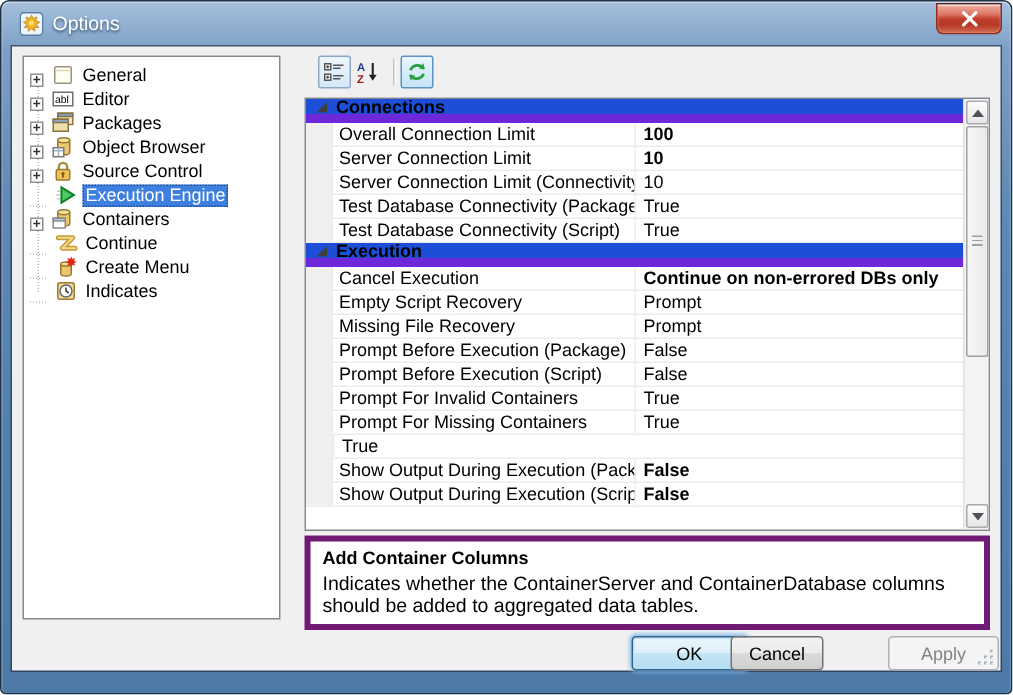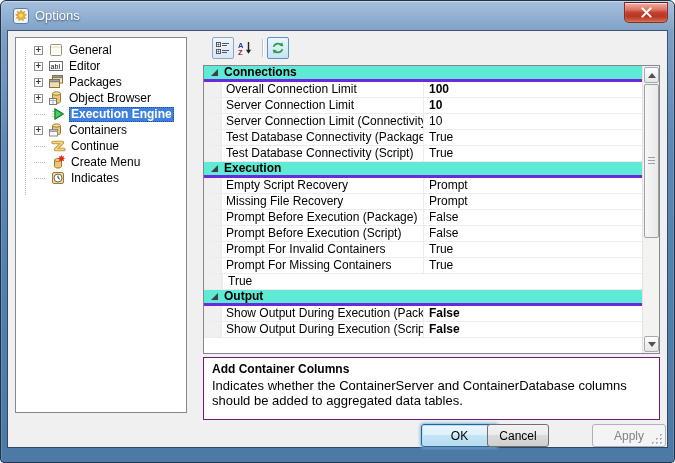--- a/index.html
+++ b/index.html
@@ -21,43 +21,43 @@
     display:flex;align-items:center;justify-content:center;}
   .close-btn svg{width:13px;height:11px;}
 
   
   .client{position:absolute;left:7px;right:7px;top:30px;bottom:15px;background:#f0f0f0;
     box-shadow:0 0 0 1px rgba(28,44,64,.65);}
 
   
   .tree{position:absolute;left:7px;top:6px;width:172px;height:376px;box-sizing:border-box;background:#fff;border:1px solid #828790;padding-top:4px;overflow:hidden;}
   .tree-vline{position:absolute;left:9px;top:12px;width:1px;height:145px;background:repeating-linear-gradient(180deg,#b8b8b8 0 1px,transparent 1px 2px);}
-  .tree-row{position:relative;display:flex;align-items:center;height:16px;padding-left:18px;cursor:default;}
+  .tree-row{position:relative;display:flex;align-items:flex-end;height:16px;padding-left:4px;cursor:default;}
   .expander{width:11px;height:11px;box-sizing:border-box;flex:0 0 11px;position:relative;}
   .tree-row.expandable .expander{width:9px;height:9px;flex-basis:9px;margin-right:2px;border:1px solid #919191;background:#fff;color:#333;
     font-size:9px;line-height:7px;text-align:center;font-weight:bold;}
   .tree-row.expandable .expander::before{content:"+";position:relative;top:0px;}
   .tree-row:not(.expandable) .expander{height:1px;margin-right:2px;background:repeating-linear-gradient(90deg,#b8b8b8 0 1px,transparent 1px 2px);}
   .ticon{width:16px;height:16px;flex:0 0 16px;margin:0 3px 0 3px;}
   .ticon svg{width:16px;height:16px;display:block;}
   .tree-label{font-size:12px;line-height:15px;padding:0 2px;white-space:nowrap;color:#000;}
-  .tree-row.selected .tree-label{background:var(--selection,#3d80df);color:#fff;outline:1px dotted rgba(10,40,90,.55);outline-offset:-1px;font-weight:bold;}
+  .tree-row.selected .tree-label{background:var(--selection,#3d80df);color:#fff;outline:1px dotted rgba(10,40,90,.55);outline-offset:-1px;}
 
   
   .toolbar{position:absolute;left:197px;top:4px;width:457px;height:26px;display:flex;align-items:center;padding-left:7px;box-sizing:border-box;}
   .tb-btn{width:22px;height:22px;box-sizing:border-box;display:flex;align-items:center;justify-content:center;border:1px solid transparent;background:transparent;padding:0;cursor:pointer;}
   .tb-btn svg{width:16px;height:16px;display:block;}
   .tb-btn.selected{border:1px solid #8ca8c7;background:linear-gradient(180deg,#eef5fc,#d7e8f8);border-radius:2px;}
   .tb-btn:last-child{margin-left:11px;border:1px solid #5c93c2;background:linear-gradient(180deg,#eaf6fd,#c6e4f7);border-radius:2px;}
   .tb-sep{position:absolute;left:57px;top:4px;width:1px;height:18px;background:#c3c3c3;box-shadow:1px 0 0 #fff;}
 
   
   .grid{position:absolute;left:195px;top:34px;width:457px;height:289px;box-sizing:border-box;background:#fff;border:1px solid #828790;overflow:hidden;}
   .grid-rows{position:absolute;left:0;top:0;right:17px;}
-  .grid-cat{display:flex;align-items:center;height:16px;background:#5eead4;border-bottom:3px solid #6d28d9;box-sizing:border-box;}
+  .grid-cat{display:flex;align-items:center;height:16px;background:#1d4ed8;border-bottom:6px solid #6d28d9;box-sizing:border-box;}
   .cat-tri{width:9px;height:9px;margin:0 5px 0 6px;flex:0 0 9px;}
   .cat-tri svg{width:9px;height:9px;display:block;}
   .cat-label{font-size:12px;font-weight:bold;color:#000;line-height:15px;}
   .grid-row{display:flex;height:16px;box-sizing:border-box;border-bottom:1px solid #ececec;background:#fff;}
   .cell-gutter{flex:0 0 18px;background:#f0f0f0;border-right:1px solid #ececec;box-sizing:border-box;}
   .cell-name{flex:0 0 201px;font-size:12px;line-height:15px;padding-left:4px;color:#000;white-space:nowrap;overflow:hidden;box-sizing:border-box;}
   .cell-value{flex:1;font-size:12px;line-height:15px;padding-left:5px;color:#000;border-left:1px solid #ececec;white-space:nowrap;overflow:hidden;}
   .cell-value.b{font-weight:bold;}
 
   
@@ -66,21 +66,21 @@
     background:linear-gradient(180deg,#fdfdfd,#e6e6e6);display:flex;align-items:center;justify-content:center;cursor:pointer;}
   .sb-up{top:1px;} .sb-down{bottom:1px;}
   .sb-up::before{content:"";border:4px solid transparent;border-bottom:5px solid #4d5358;margin-top:-4px;}
   .sb-down::before{content:"";border:4px solid transparent;border-top:5px solid #4d5358;margin-bottom:-4px;}
   .sb-thumb{position:absolute;left:1px;top:18px;width:15px;height:154px;box-sizing:border-box;border:1px solid #9da0a4;border-radius:2px;
     background:linear-gradient(90deg,#f7f7f7,#e9e9e9);cursor:pointer;}
   .sb-thumb::after{content:"";position:absolute;left:3px;right:3px;top:50%;margin-top:-4px;height:7px;
     background:repeating-linear-gradient(180deg,#9da0a4 0 1px,transparent 1px 3px);}
 
   
-  .descpanel{position:absolute;left:195px;top:326px;width:457px;height:63px;box-sizing:border-box;background:#fff;border:1px solid #701a75;padding:4px 8px;overflow:hidden;}
+  .descpanel{position:absolute;left:195px;top:326px;width:457px;height:63px;box-sizing:border-box;background:#fff;border:4px solid #701a75;padding:4px 8px;overflow:hidden;}
   .desc-title{font-size:12px;font-weight:bold;color:#000;line-height:15px;}
   .desc-text{font-size:13px;color:#000;line-height:15px;margin-top:1px;max-width:440px;}
 
   
   .btn{position:absolute;top:393px;height:23px;box-sizing:border-box;border:1px solid #707070;border-radius:3px;
     background:linear-gradient(180deg,#f2f2f2 0%,#ebebeb 49%,#dbdbdb 50%,#cfcfcf 100%);
     font-family:inherit;font-size:12px;color:#000;text-align:center;line-height:20px;padding:0;cursor:pointer;}
   .btn-ok{left:413px;width:77px;border-color:#2c628b;
     box-shadow:0 0 3px 1px #7db8e8, inset 0 0 0 1px #b9e0f7;
     background:linear-gradient(180deg,#ecf6fd 0%,#dcf0fa 49%,#c4e5f6 50%,#b5dcf0 100%);}
@@ -151,20 +151,32 @@
             <span class="ticon">
               <svg viewBox="0 0 16 16">
                 <path d="M4.5 3.5v8c0 1 1.8 1.8 4 1.8s4-.8 4-1.8v-8" fill="#ecc76f" stroke="#9b7b2e"></path>
                 <ellipse cx="8.5" cy="3.5" rx="4" ry="1.7" fill="#f6dfa0" stroke="#9b7b2e"></ellipse>
                 <rect x="1.5" y="8.5" width="7" height="6" fill="#fff" stroke="#7a7a7a"></rect>
                 <path d="M2 10.5h6M5 9v5" stroke="#9fb4cc"></path>
               </svg>
             </span>
             <span class="tree-label">Object Browser</span>
           </div>
+          <div class="tree-row expandable">
+            <span class="expander"></span>
+            <span class="ticon">
+              <svg viewBox="0 0 16 16">
+                <path d="M5.2 7V5.4a2.8 2.8 0 0 1 5.6 0V7" fill="none" stroke="#a98a3f" stroke-width="1.6"></path>
+                <rect x="3.5" y="7" width="9" height="7" rx="1.2" fill="#f0c052" stroke="#9b7b2e"></rect>
+                <circle cx="8" cy="9.8" r="1.1" fill="#7a5c1a"></circle>
+                <path d="M8 10.4v2.1" stroke="#7a5c1a" stroke-width="1.2"></path>
+              </svg>
+            </span>
+            <span class="tree-label">Source Control</span>
+          </div>
           <div class="tree-row selected">
             <span class="expander"></span>
             <span class="ticon">
               <svg viewBox="0 0 16 16">
                 <path d="M2 5.5h2M1.4 8h2.4M2 10.5h2" stroke="#b9ceb9"></path>
                 <path d="M4.8 2.6L13.6 8 4.8 13.4z" fill="#1ea73c" stroke="#0e7d26"></path>
                 <path d="M5.8 4.5L11.4 8 5.8 11.5z" fill="#53c96b"></path>
               </svg>
             </span>
             <span class="tree-label">Execution Engine</span>
@@ -292,20 +304,25 @@
           <div class="grid-cat">
             <span class="cat-tri">
               <svg viewBox="0 0 9 9">
                 <path d="M8 1v7H1z" fill="#3f3f3f"></path>
               </svg>
             </span>
             <span class="cat-label">Execution</span>
           </div>
           <div class="grid-row">
             <span class="cell-gutter"></span>
+            <span class="cell-name">Cancel Execution</span>
+            <span class="cell-value b">Continue on non-errored DBs only</span>
+          </div>
+          <div class="grid-row">
+            <span class="cell-gutter"></span>
             <span class="cell-name">Empty Script Recovery</span>
             <span class="cell-value">Prompt</span>
           </div>
           <div class="grid-row">
             <span class="cell-gutter"></span>
             <span class="cell-name">Missing File Recovery</span>
             <span class="cell-value">Prompt</span>
           </div>
           <div class="grid-row">
             <span class="cell-gutter"></span>
@@ -323,28 +340,20 @@
             <span class="cell-value">True</span>
           </div>
           <div class="grid-row">
             <span class="cell-gutter"></span>
             <span class="cell-name">Prompt For Missing Containers</span>
             <span class="cell-value">True</span>
           </div>
           <div class="grid-row">
             <span class="cell-gutter"></span>
             <span class="cell-value">True</span>
-          </div>
-          <div class="grid-cat">
-            <span class="cat-tri">
-              <svg viewBox="0 0 9 9">
-                <path d="M8 1v7H1z" fill="#3f3f3f"></path>
-              </svg>
-            </span>
-            <span class="cat-label">Output</span>
           </div>
           <div class="grid-row">
             <span class="cell-gutter"></span>
             <span class="cell-name">Show Output During Execution (Package)</span>
             <span class="cell-value b">False</span>
           </div>
           <div class="grid-row">
             <span class="cell-gutter"></span>
             <span class="cell-name">Show Output During Execution (Script)</span>
             <span class="cell-value b">False</span>

